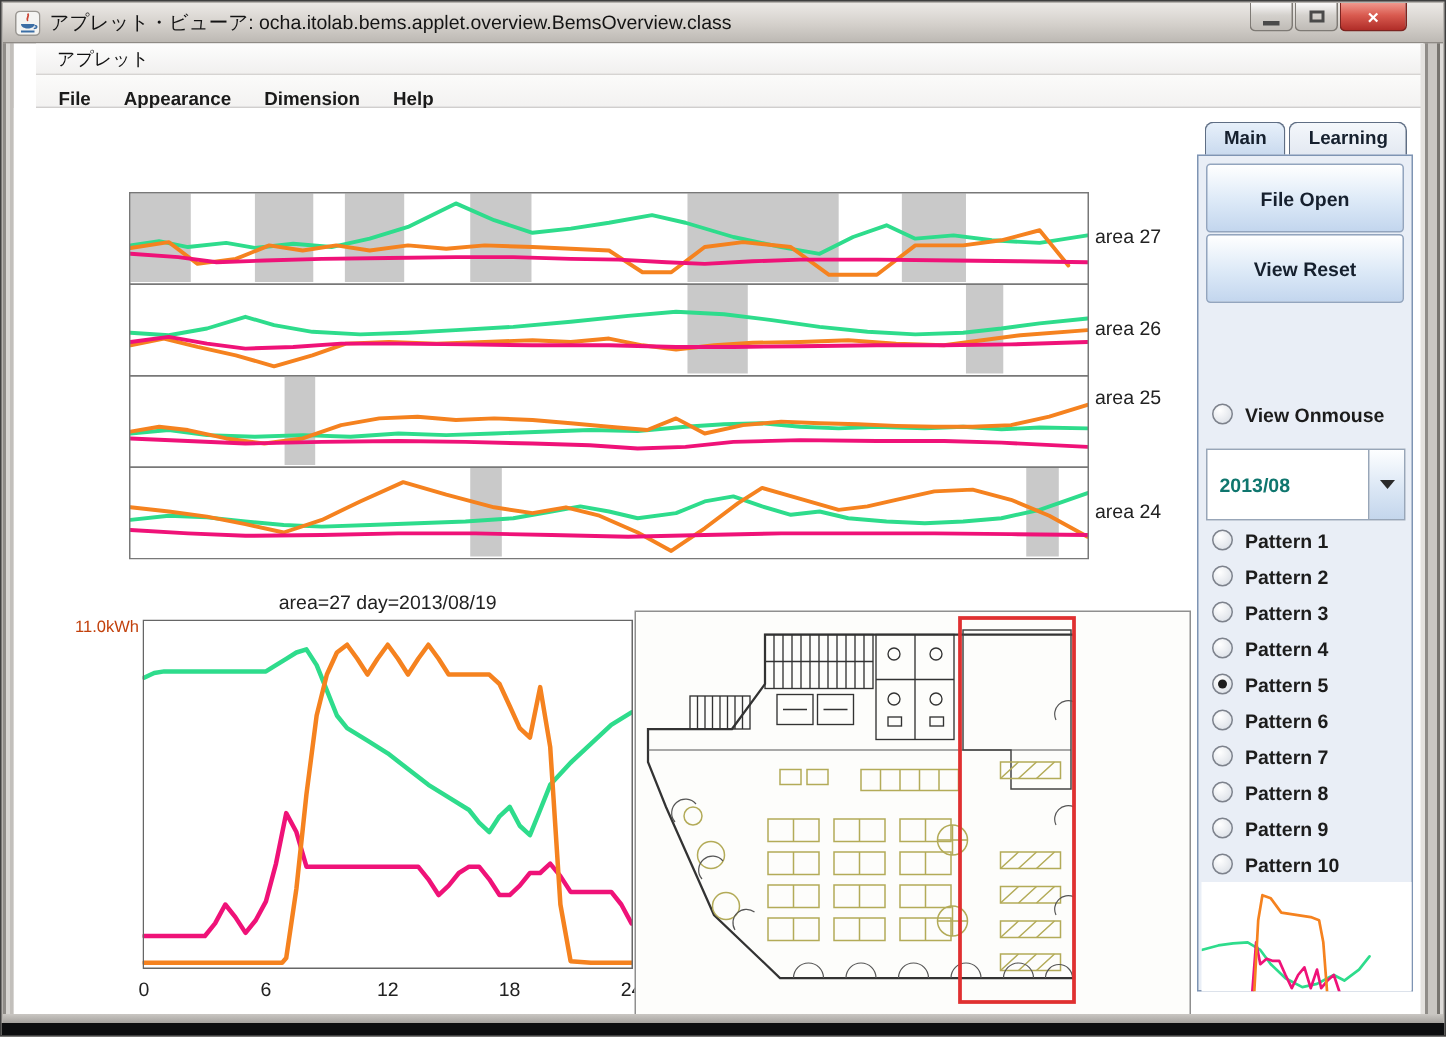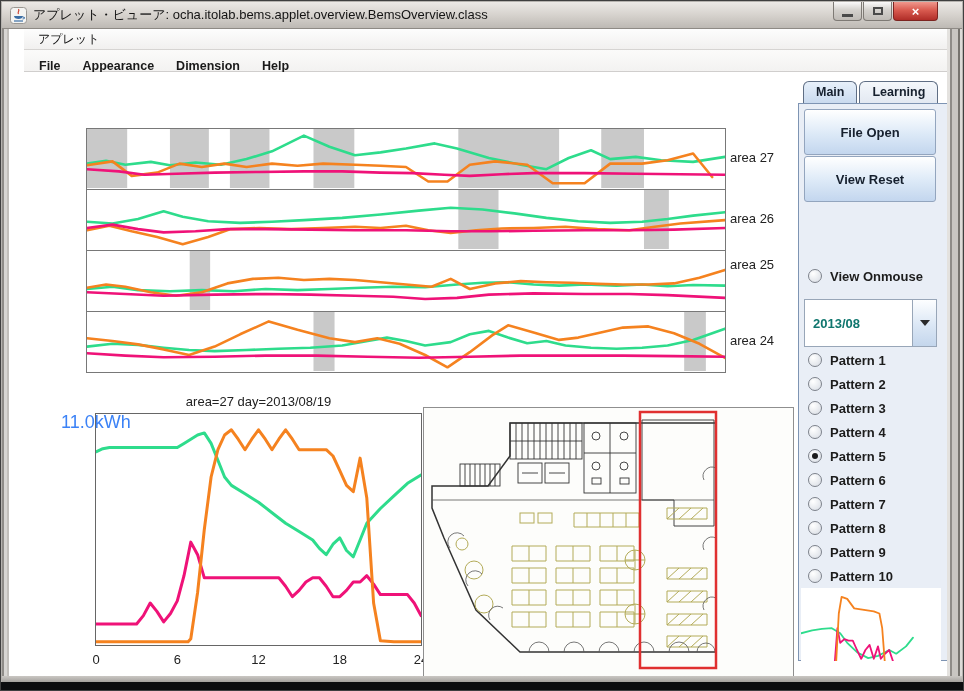--- a/index.html
+++ b/index.html
@@ -39,36 +39,36 @@
 
   
   #overview { position:absolute; left:77px; top:56px; }
   .area-label { position:absolute; left:721px; height:20px; font-size:13px; color:#222;
                 white-space:nowrap; }
 
   
   #detail { position:absolute; left:5px; top:322px; width:385px; height:290px;margin-left:31px; }
   #detail .dtitle { position:absolute; left:50px; top:0; width:327px; text-align:center;
                     font-size:13px; color:#222; }
-  #detail .dylabel { position:absolute; left:16px; top:18px; font-size:18px; color:#3b82f6; }
+  #detail .dylabel { position:absolute; left:5px; top:18px; font-size:11px; color:#c2410c; }
   #detail svg { position:absolute; left:50px; top:19px; }
   #detail .tick { position:absolute; top:258px; width:26px; text-align:center;
                   font-size:13px; color:#222; }
 
   
   #floorplan-box { position:absolute; left:414px; top:335px; width:371px; height:272px;
                    border:1px solid #8f8f8f; background:#fdfdfb; }
 
   
   .tabs { position:absolute; left:794px; top:9px; display:flex; height:23px; }
   .tab { border:1px solid #5f6e84; border-bottom:none; border-radius:6px 6px 0 0;
          padding:3px 12px 0 12px; font-size:12.5px; font-weight:bold; color:#16202e;
          background:linear-gradient(#f4f7fb,#e2e8f1); margin-right:2px; height:23px; }
   .tab.selected { background:linear-gradient(#e7f0fa,#c8d9ee); }
-  .panel { position:absolute; left:789px; top:31px; width:164px; height:558px;
+  .panel { position:absolute; left:789px; top:31px; width:144px; height:558px;
            background:#e9eef6; border:1px solid #7e94b3; }
   .jbtn { position:absolute; left:5px; width:132px; height:46px;
           border:1px solid #93a5be; border-radius:3px;
           background:linear-gradient(#ffffff,#dce9f7 55%,#c3d6ee);
           font-weight:bold; font-size:13px; color:#16202e;
           display:flex; align-items:center; justify-content:center; }
   .radio-row { position:absolute; left:9px; height:24px; display:flex; align-items:center; }
   .radio { width:14px; height:14px; border-radius:50%; border:1px solid #7d828c;
            background:radial-gradient(circle at 35% 30%, #ffffff, #d6dbe3);
            margin-right:8px; position:relative; flex:0 0 auto; }

